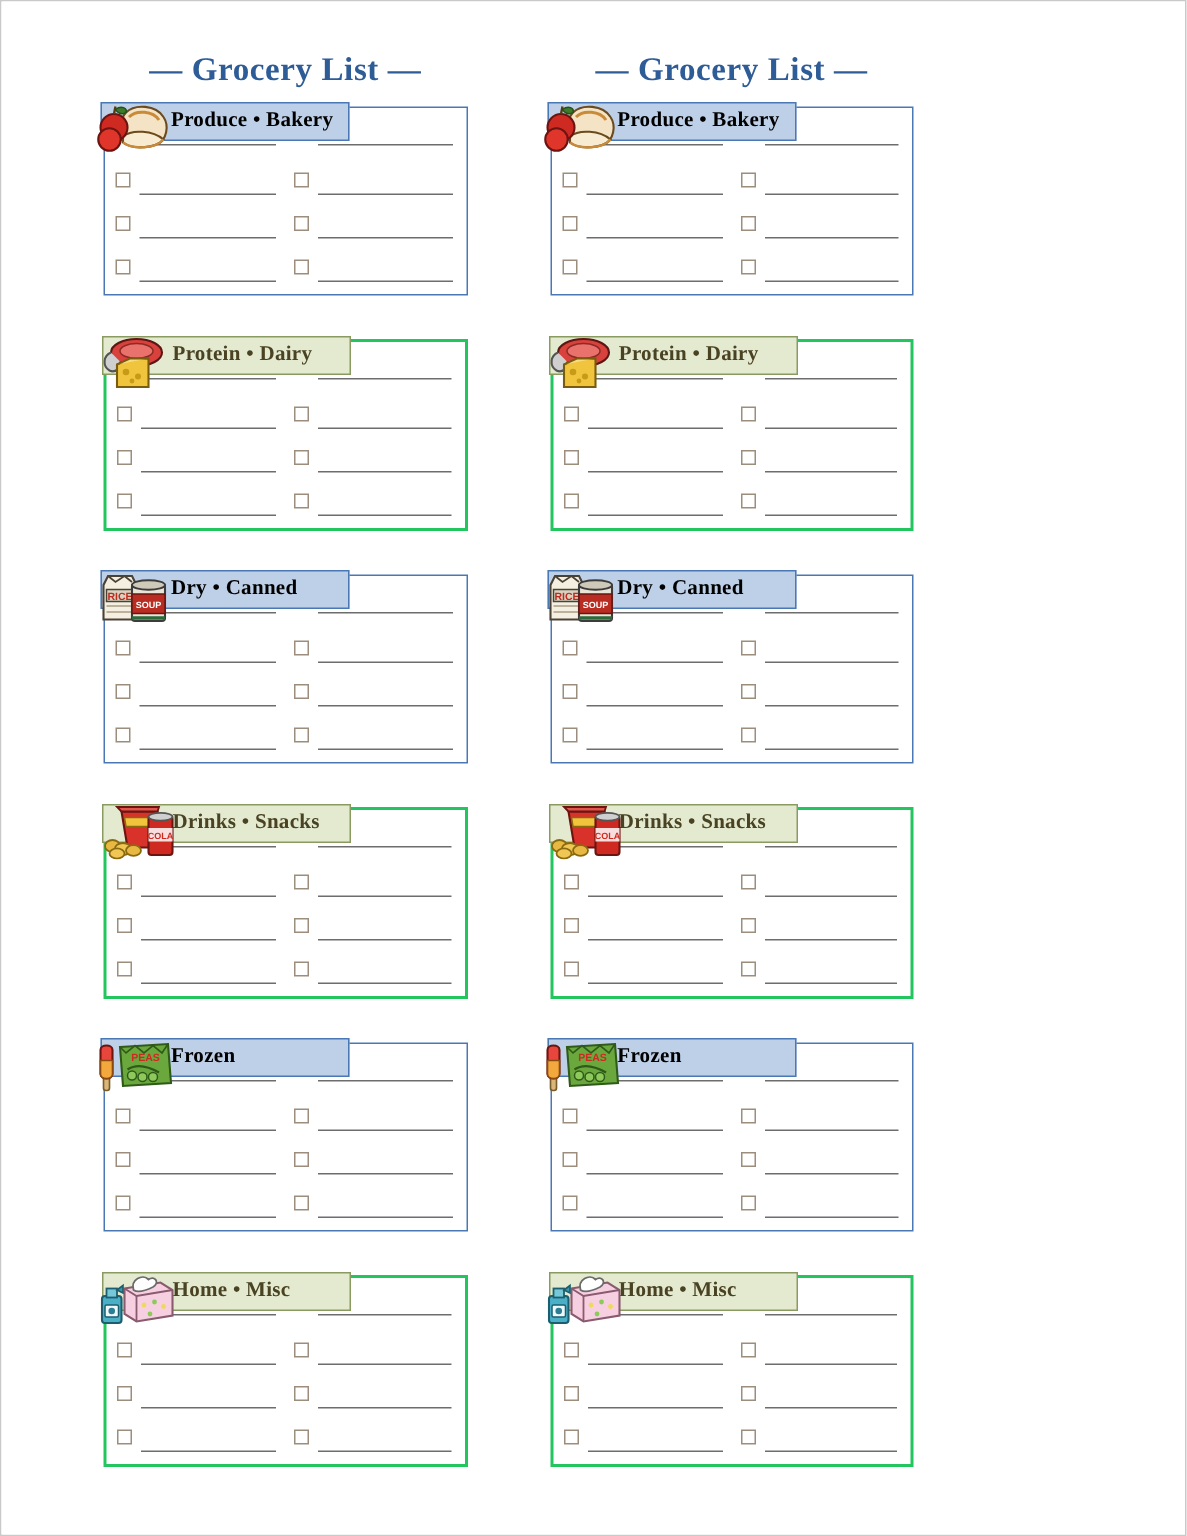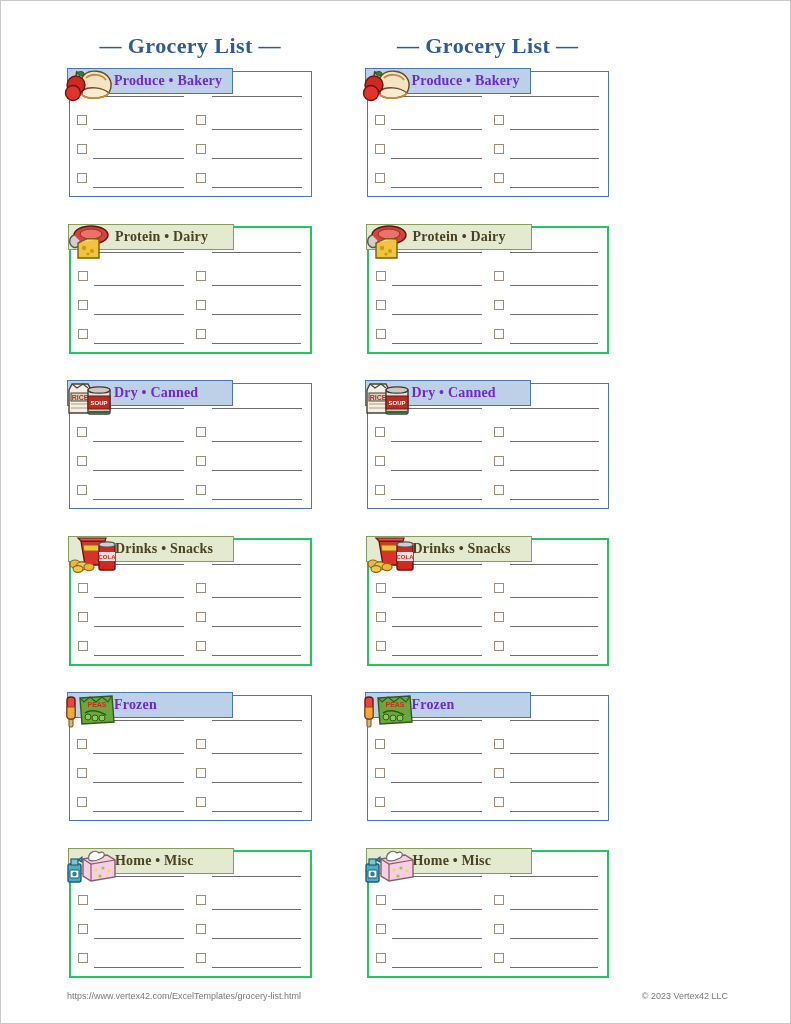--- a/index.html
+++ b/index.html
@@ -88,21 +88,21 @@
     border: 1px solid #8a9b62;
     width: 166px;
   }
   .sec-title {
     font-family: "Liberation Serif", serif;
     font-size: 14px;
     font-weight: bold;
     white-space: nowrap;
     letter-spacing: 0.2px;
   }
-  .section.blue  .sec-title { color: #6d28d9; }
+  .section.blue  .sec-title { color: #000000; }
   .section.green .sec-title { color: #4a4323; }
 
   .sec-icon {
     position: absolute;
     left: -6px;
     top: -5px;
     width: 54px;
     height: 38px;
     z-index: 6;
     pointer-events: none;
@@ -904,19 +904,15 @@
                 <div class="cell right-cell">
                   <span class="cbox"></span>
                   <span class="writeline"></span>
                 </div>
               </div>
             </div>
           </div>
         </div>
     </div>
 
-    <div class="footer">
-      <span>https://www.vertex42.com/ExcelTemplates/grocery-list.html</span>
-      <span>© 2023 Vertex42 LLC</span>
-    </div>
 
   </div>
 </div>
 
 </body></html>

